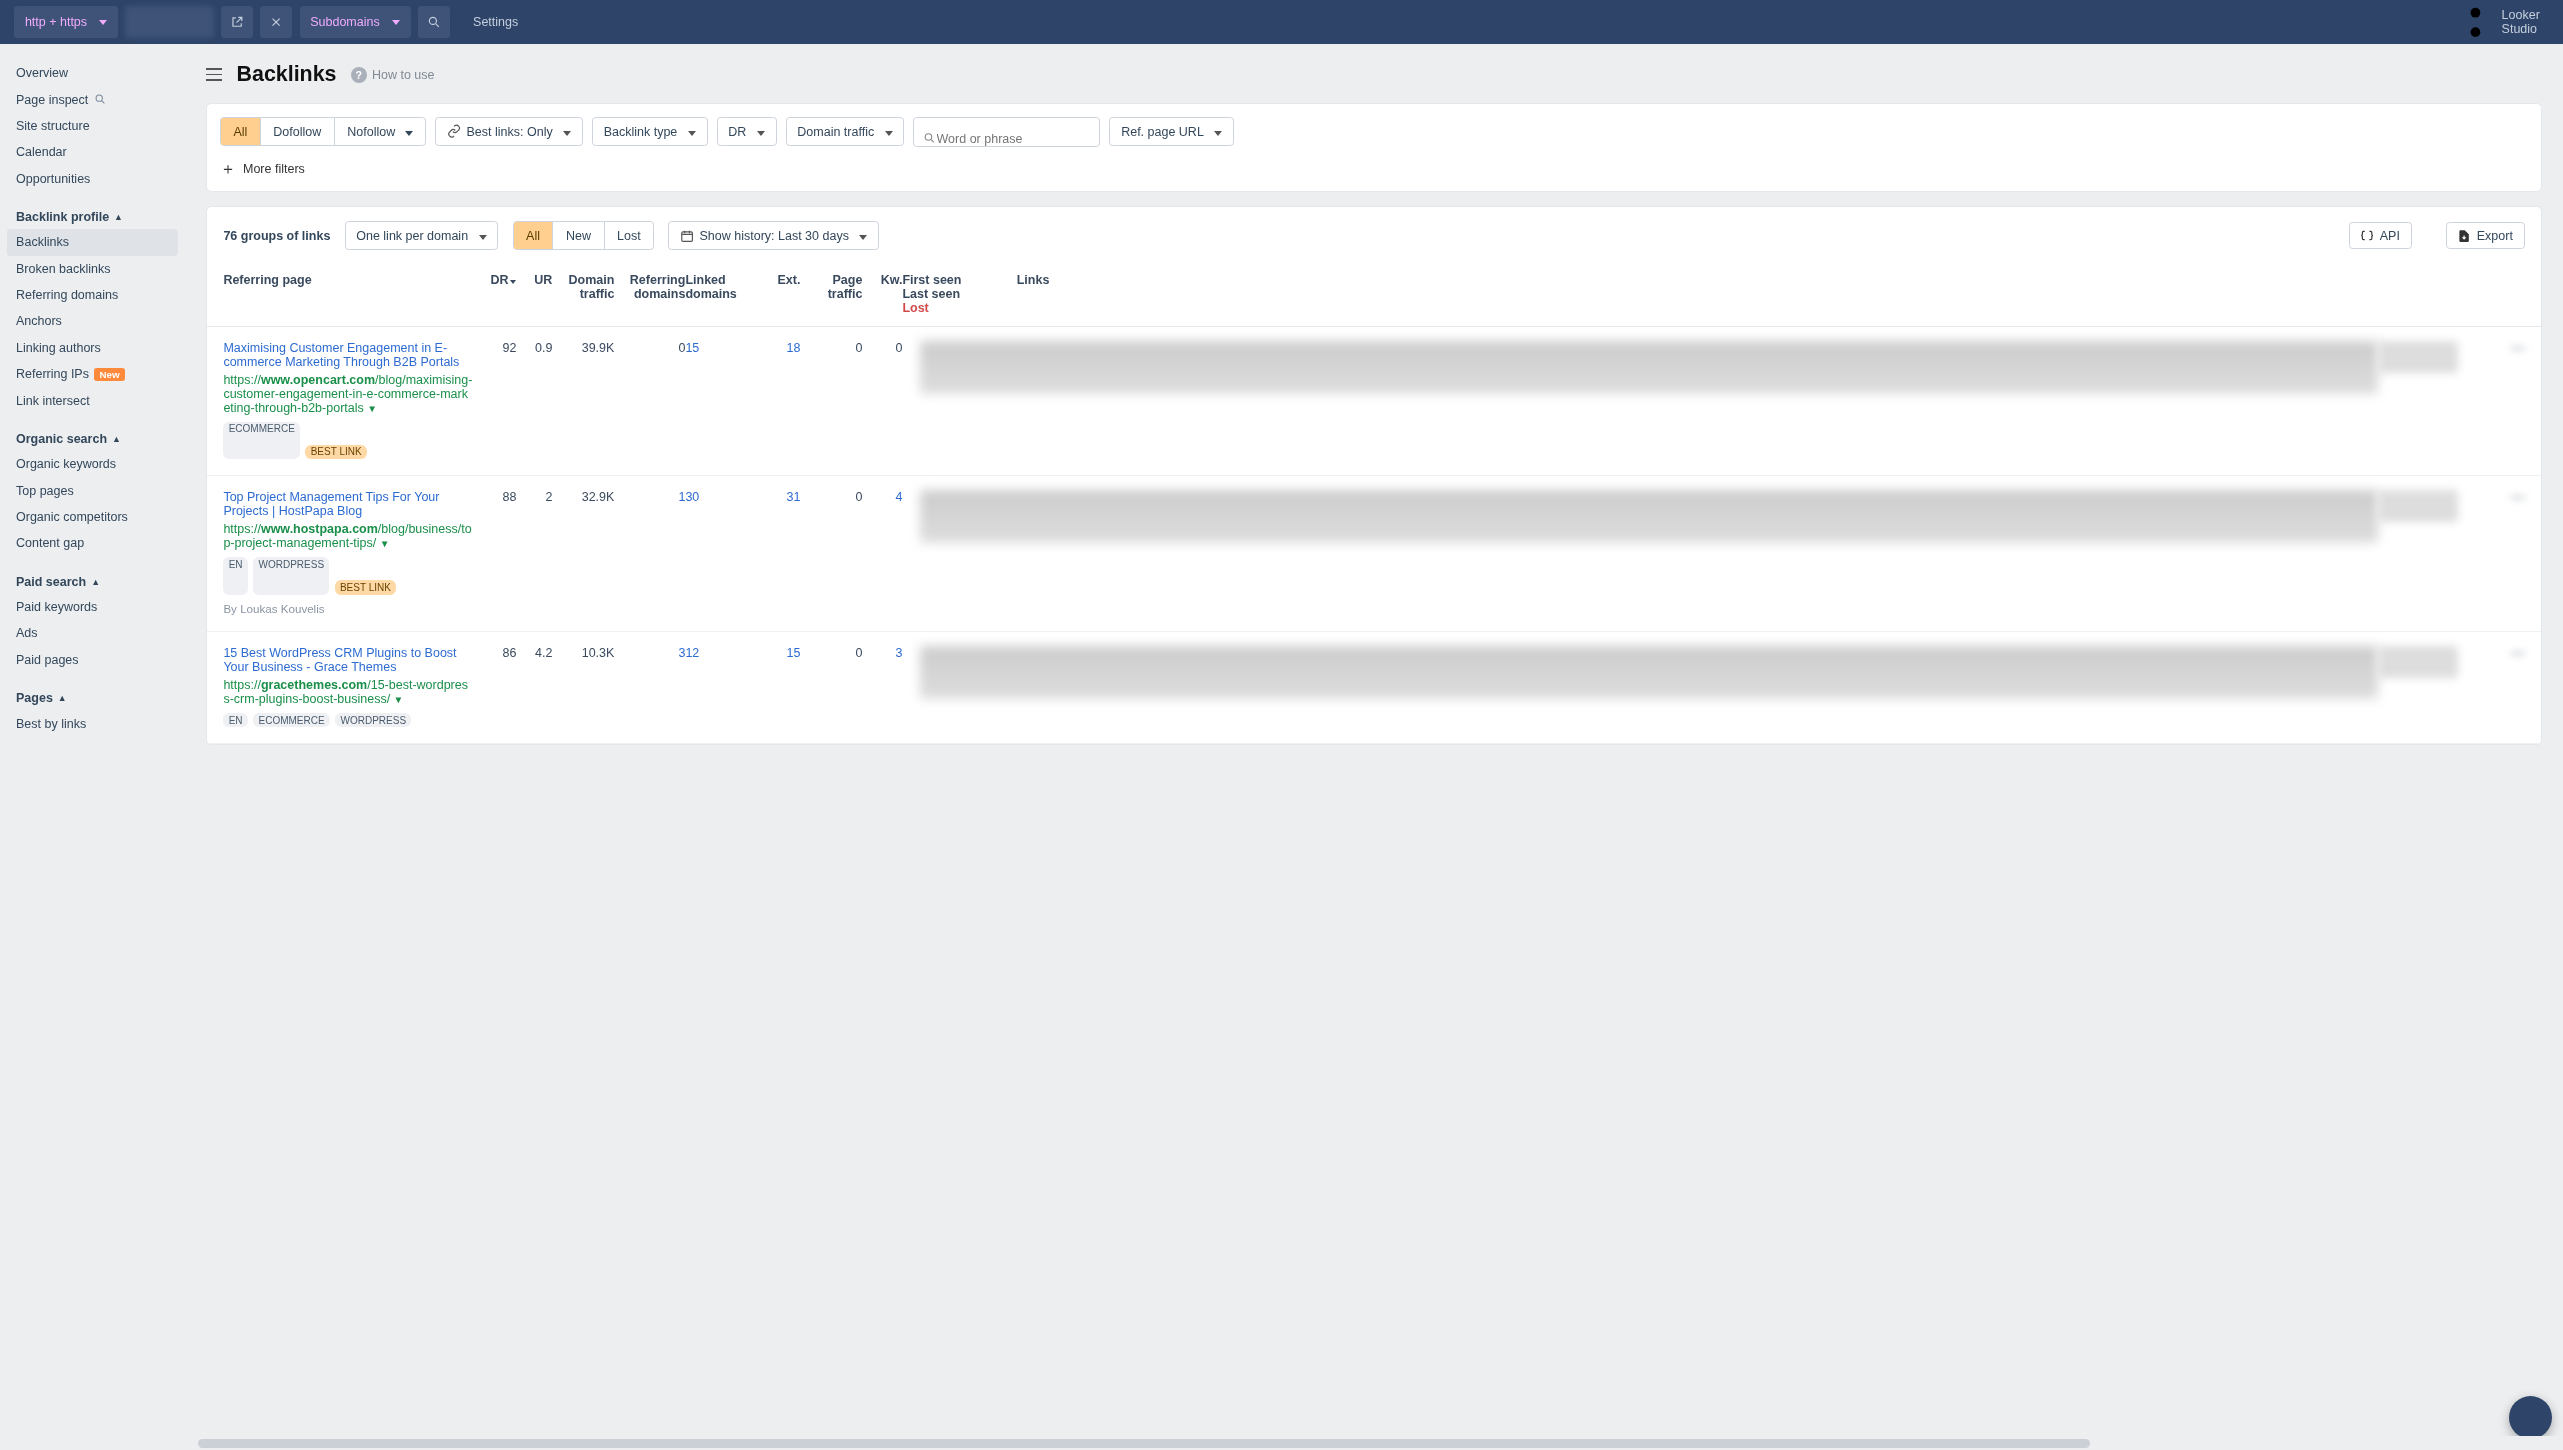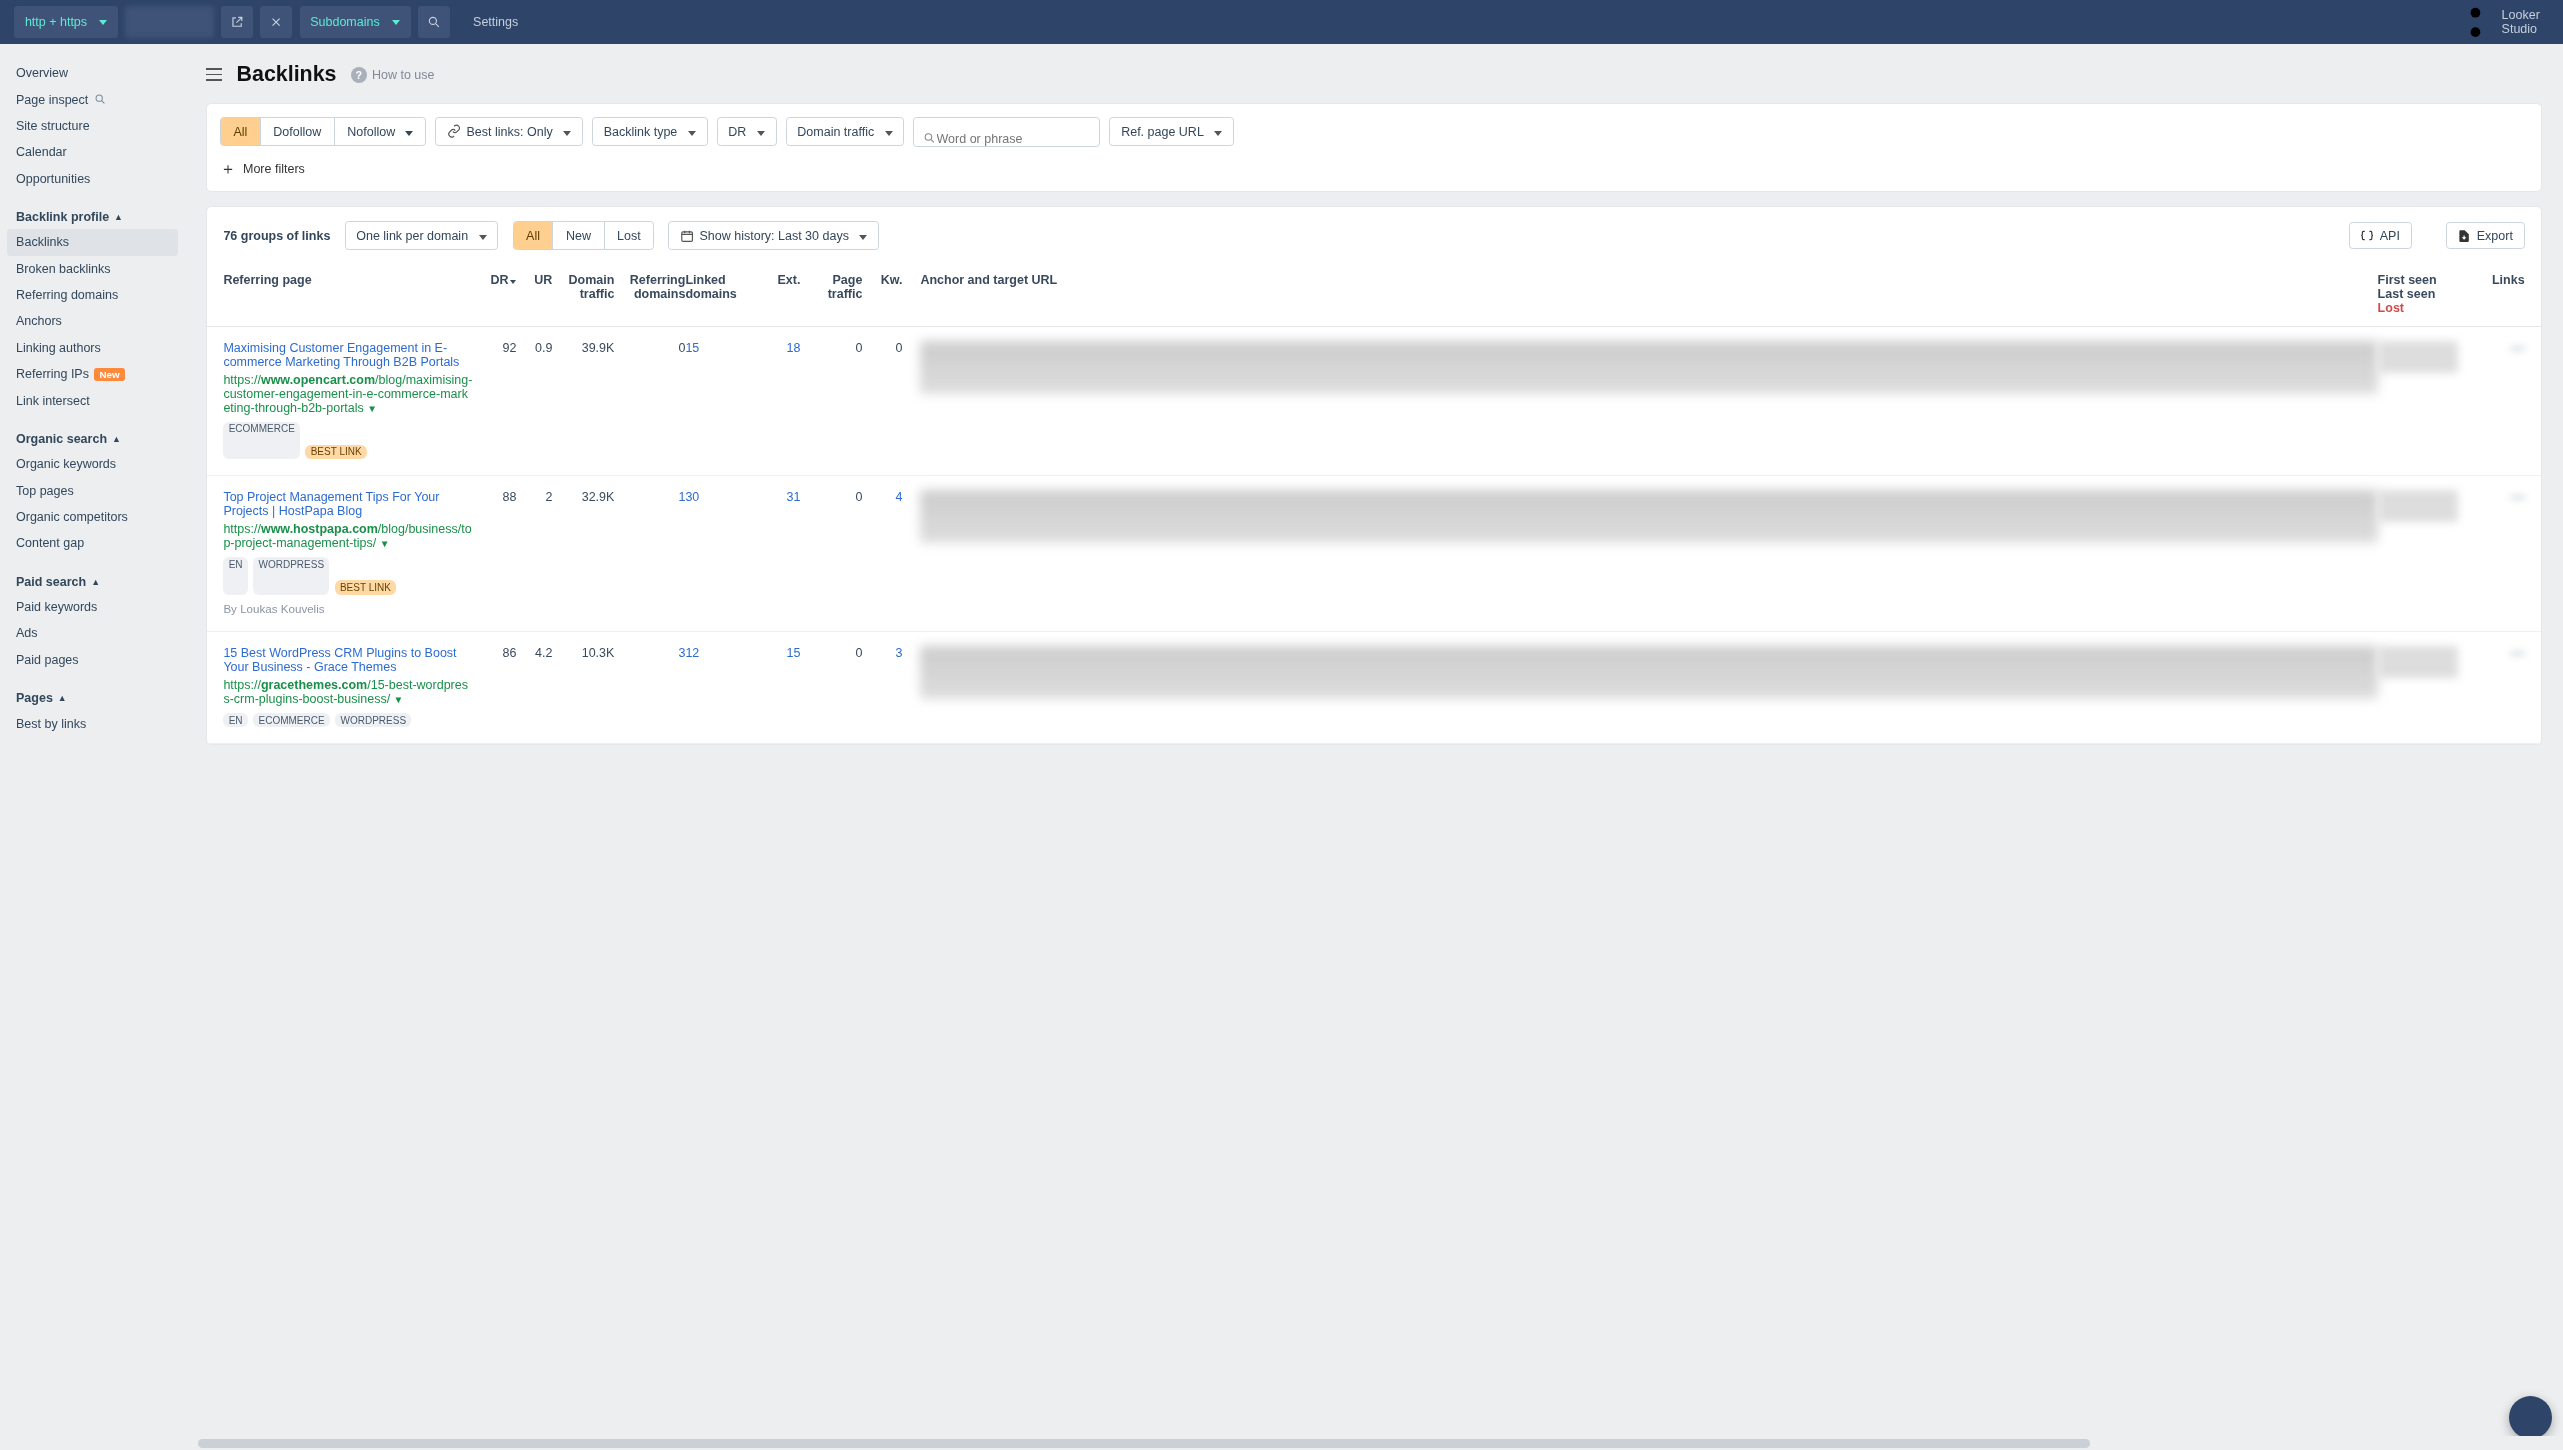--- a/index.html
+++ b/index.html
@@ -1,20 +1,20 @@
 <!DOCTYPE html>
 <html style="font-size:14.2px"><head>
 <meta charset="utf-8">
 <style>
 * { margin:0; padding:0; box-sizing:border-box; font-family:-apple-system,BlinkMacSystemFont,"Segoe UI",Helvetica,Arial,sans-serif; }
 body { background:#eceef0; color:#33475b; font-size:12.5px; }
 
 
 .topbar { height:44px; background:#2e4468; display:flex; align-items:center; padding:0 14.2px; gap:7.1px; }
-.tb-btn { display:flex; align-items:center; gap:7.1px; height:32px; padding:0 10.7px; background:#3e5377; color:#5eead4; border-radius:3.6px; cursor:pointer; }
+.tb-btn { display:flex; align-items:center; gap:7.1px; height:32px; padding:0 10.7px; background:#3e5377; color:#f0abfc; border-radius:3.6px; cursor:pointer; }
 .tb-input { height:32px; width:89px; background:#3e5377; border:none; border-radius:3.6px; padding:0 9px; color:#bbb; filter:blur(2.7px); }
 .tb-icon { height:32px; width:32px; display:flex; align-items:center; justify-content:center; background:#3e5377; border-radius:3.6px; color:#c5cfdd; cursor:pointer; }
 .tb-icon svg,.tb-btn svg{width:14.2px;height:14.2px;stroke:#c5cfdd;fill:none;}
 .tb-plain { display:flex; align-items:center; gap:7.1px; color:#c5cfdd; padding:0 9px; cursor:pointer; height:32px;}
 .caret::after{content:"";display:inline-block;border-left:4.4px solid transparent;border-right:4.4px solid transparent;border-top:5.3px solid currentColor;margin-left:5.3px;}
 .spacer{flex:1;}
 
 
 .layout { display:flex; }
 .sidebar { width:185px; background:#eceef0; padding:16px 0 36px; }
@@ -282,21 +282,20 @@
       <div class="thead">
         <div class="col-ref">Referring page</div>
         <div class="col-dr"><span>DR</span><span class="sort-caret"></span></div>
         <div class="col-ur">UR</div>
         <div class="col-dt">Domain traffic</div>
         <div class="col-rd">Referring domains</div>
         <div class="col-ld">Linked domains</div>
         <div class="col-ext">Ext.</div>
         <div class="col-pt">Page traffic</div>
         <div class="col-kw">Kw.</div>
-        <div class="col-anchor">Anchor and target URL</div>
         <div class="col-dates">
           <div>First seen</div>
           <div>Last seen</div>
           <div class="lost">Lost</div>
         </div>
         <div class="col-links">Links</div>
       </div>
 
       <div id="rows-container">
           <div class="row">

